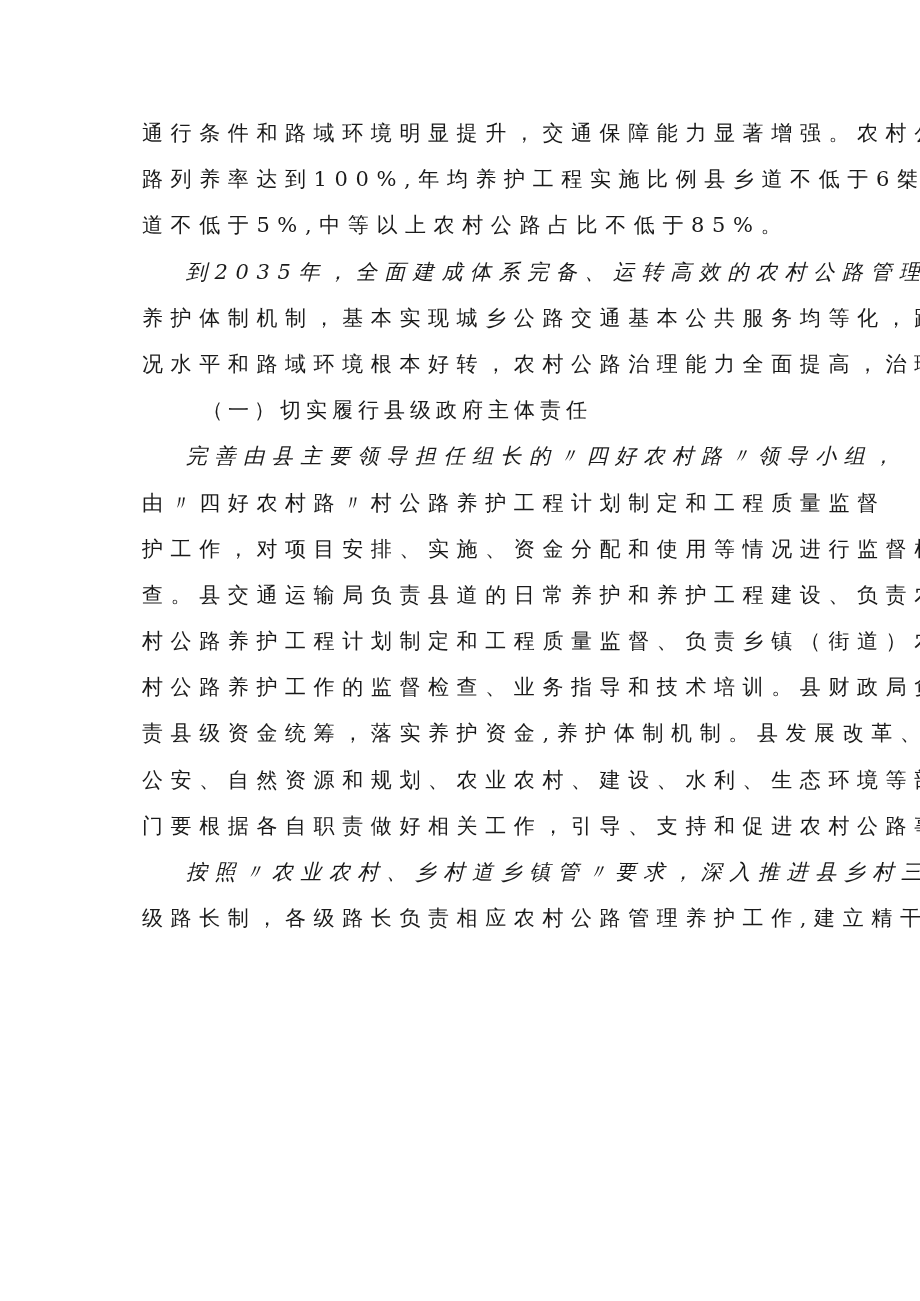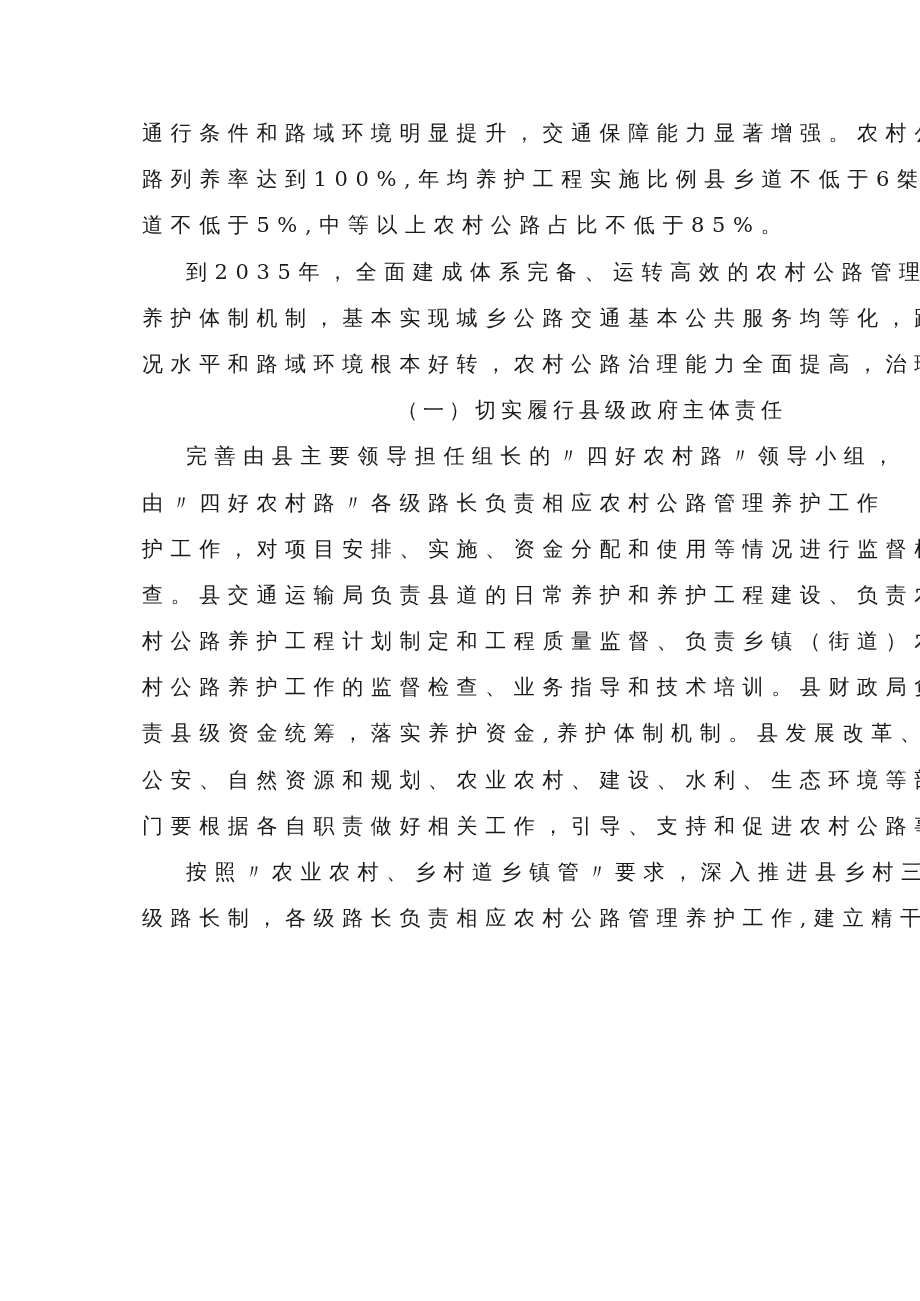--- a/index.html
+++ b/index.html
@@ -3,37 +3,37 @@
 <meta charset="utf-8">
 <style>
   html, body { margin: 0; padding: 0; background: #ffffff; }
   body { width: 920px; height: 1301px; position: relative; overflow: hidden; }
   .page {
     position: absolute; left: 142px; top: 110px; width: 645px;
     font-family: "DejaVu Serif", "Liberation Serif", serif;
     color: #1a1a1a; font-size: 21px;
   }
   .line { height: 46.2px; line-height: 46.2px; white-space: nowrap; letter-spacing: 7.6px; }
-  .indent2 { padding-left: 44px; }
+  .indent2 { padding-left: 44px; font-style: italic; }
   .heading { font-family: "DejaVu Sans", "Liberation Sans", sans-serif; font-weight: bold; letter-spacing: 1px; padding-left: 44px; color: #111; }
-  .sub { padding-left: 60px; letter-spacing: 5px; text-align: right; }
+  .sub { padding-left: 60px; letter-spacing: 5px; }
 </style>
 </head>
 <body>
 
 <div class="page">
   <div class="line">通行条件和路域环境明显提升，交通保障能力显著增强。农村公</div>
   <div class="line">路列养率达到100%,年均养护工程实施比例县乡道不低于6桀村</div>
   <div class="line">道不低于5%,中等以上农村公路占比不低于85%。</div>
   <div class="line indent2">到2035年，全面建成体系完备、运转高效的农村公路管理</div>
   <div class="line">养护体制机制，基本实现城乡公路交通基本公共服务均等化，路</div>
   <div class="line">况水平和路域环境根本好转，农村公路治理能力全面提高，治理</div>
   <div class="line sub">（一）切实履行县级政府主体责任</div>
   <div class="line indent2">完善由县主要领导担任组长的〃四好农村路〃领导小组，</div>
-  <div class="line">由〃四好农村路〃各级路长负责相应农村公路管理养护工作</div>
+  <div class="line">由〃四好农村路〃村公路养护工程计划制定和工程质量监督</div>
   <div class="line">护工作，对项目安排、实施、资金分配和使用等情况进行监督检</div>
   <div class="line">查。县交通运输局负责县道的日常养护和养护工程建设、负责农</div>
   <div class="line">村公路养护工程计划制定和工程质量监督、负责乡镇（街道）农</div>
   <div class="line">村公路养护工作的监督检查、业务指导和技术培训。县财政局负</div>
   <div class="line">责县级资金统筹，落实养护资金,养护体制机制。县发展改革、</div>
   <div class="line">公安、自然资源和规划、农业农村、建设、水利、生态环境等部</div>
   <div class="line">门要根据各自职责做好相关工作，引导、支持和促进农村公路事</div>
   <div class="line indent2">按照〃农业农村、乡村道乡镇管〃要求，深入推进县乡村三</div>
   <div class="line">级路长制，各级路长负责相应农村公路管理养护工作,建立精干</div>
 </div>

